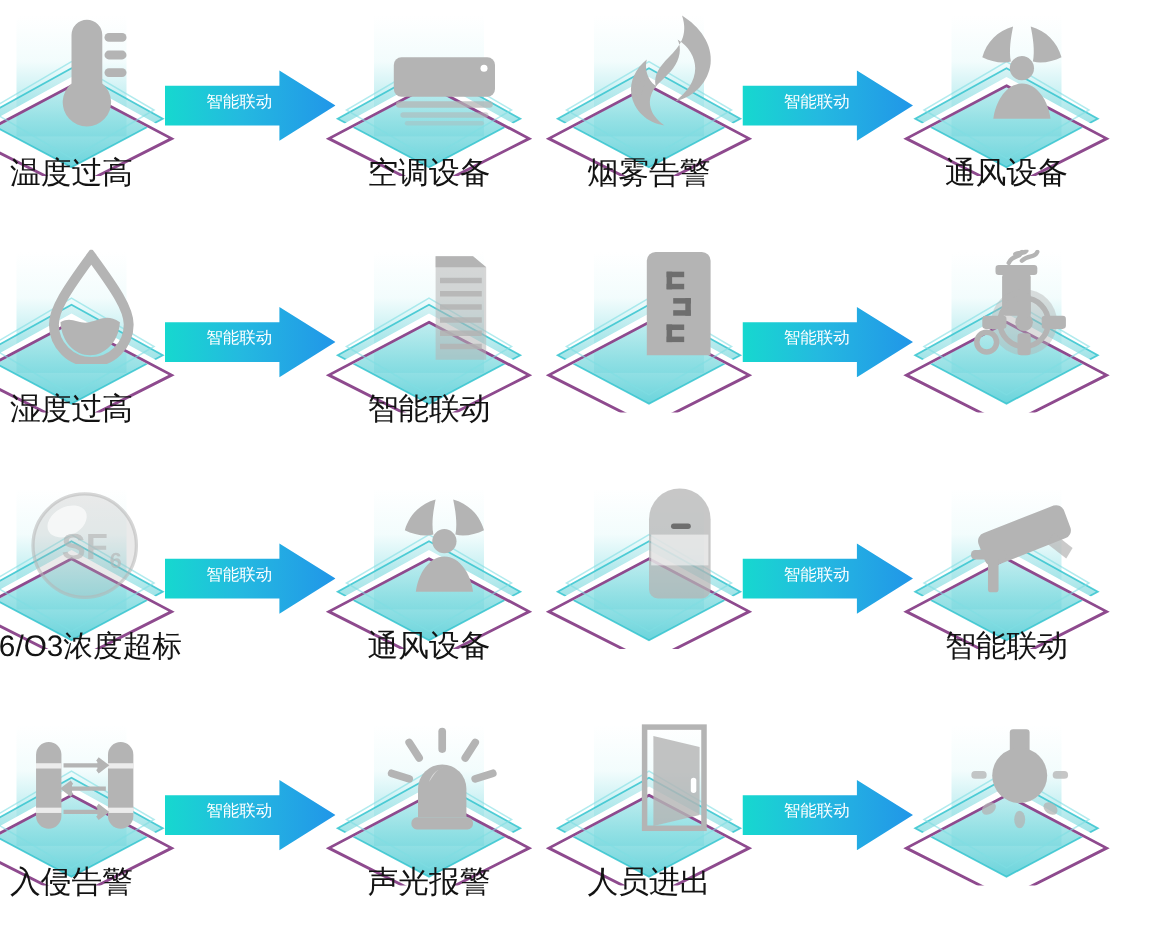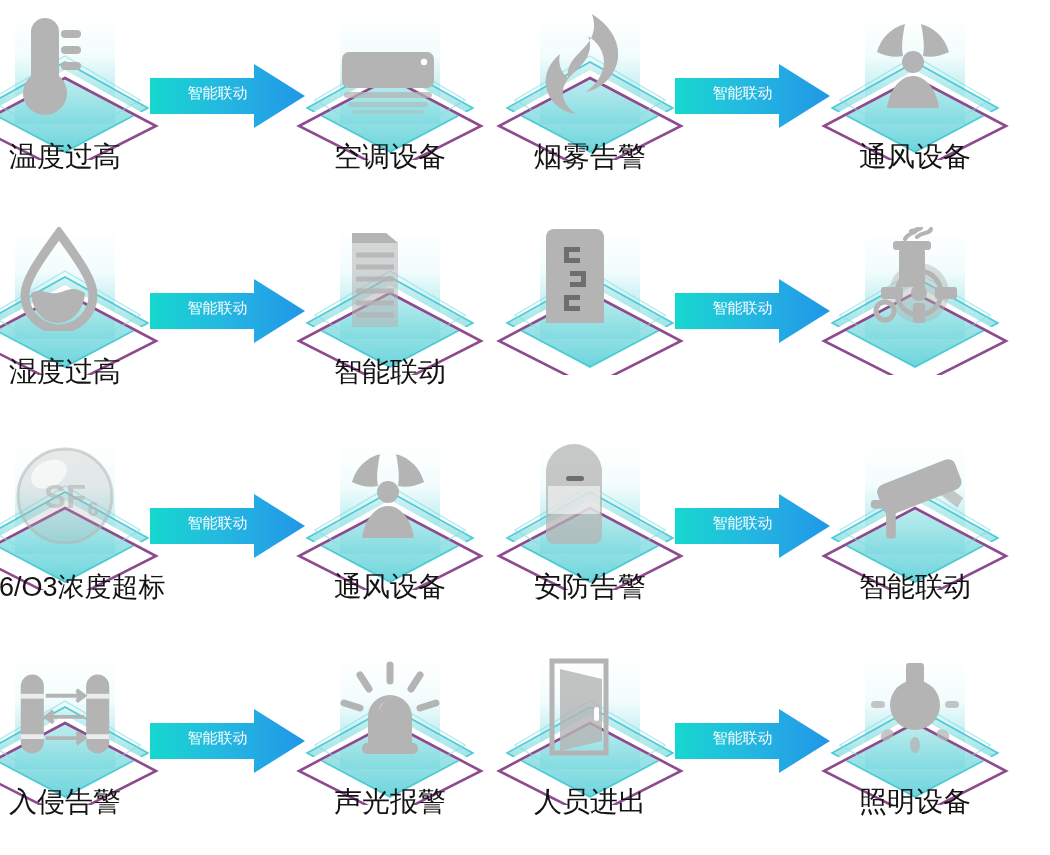--- a/index.html
+++ b/index.html
@@ -41,23 +41,23 @@
     background: linear-gradient(to bottom,
         rgba(255,255,255,0) 0%,
         rgba(214,246,247,0.30) 38%,
         rgba(150,226,231,0.70) 78%,
         rgba(120,216,223,0.85) 100%);
   }
   .plat { position: absolute; left: 0; top: 0; width: 190px; height: 160px; }
 
   .glyph {
     position: absolute;
-    left: 45px; top: 4px;
+    left: 57px; top: 4px;
     width: 100px; height: 112px;
-    display: flex; align-items: flex-end; justify-content: flex-start;
+    display: flex; align-items: flex-end; justify-content: flex-end;
   }
   .glyph svg { display: block; }
 
   .label {
     position: absolute;
     left: 0;
     top: 140px;
     width: 190px;
     text-align: center;
     font-size: 28px;
@@ -579,21 +579,20 @@
     <polygon points="95,56 170,100 95,144 20,100" fill="none" stroke="#7fdde2" stroke-width="1.4" opacity=".6"></polygon>
   </svg></div>
           <div class="glyph">
             <svg width="68" height="104" viewBox="0 0 68 104">
      <path d="M34 2 a28 28 0 0 1 28 28 v64 a8 8 0 0 1 -8 8 h-40 a8 8 0 0 1 -8 -8 v-64 a28 28 0 0 1 28 -28 z" fill="#b4b4b4" opacity=".75"></path>
      <rect x="8" y="44" width="52" height="28" fill="#ffffff" opacity=".55"></rect>
      <rect x="26" y="34" width="18" height="5" rx="2.5" fill="#6e6e6e"></rect>
    </svg>
           </div>
         </div>
-        <div class="label">安防告警</div>
       </div>
       <div class="arrow">
 
   <svg width="155" height="68" viewBox="0 0 155 68">
     <defs>
       <linearGradient id="ag5" x1="0" y1="0" x2="1" y2="0">
         <stop offset="0%" stop-color="#16d8cf"></stop>
         <stop offset="45%" stop-color="#24b9e0"></stop>
         <stop offset="100%" stop-color="#2196e8"></stop>
       </linearGradient>
@@ -825,16 +824,15 @@
      <g fill="#b4b4b4" opacity=".75">
        <rect x="6" y="40" width="14" height="7" rx="3.5"></rect>
        <rect x="80" y="40" width="14" height="7" rx="3.5"></rect>
        <ellipse cx="22" cy="74" rx="7" ry="5" transform="rotate(-35 22 74)"></ellipse>
        <ellipse cx="78" cy="74" rx="7" ry="5" transform="rotate(35 78 74)"></ellipse>
        <ellipse cx="50" cy="84" rx="5" ry="8"></ellipse>
      </g>
    </svg>
           </div>
         </div>
-        <div class="label">照明设备</div>
       </div>
     </div>
   </div>
 
 </body></html>

